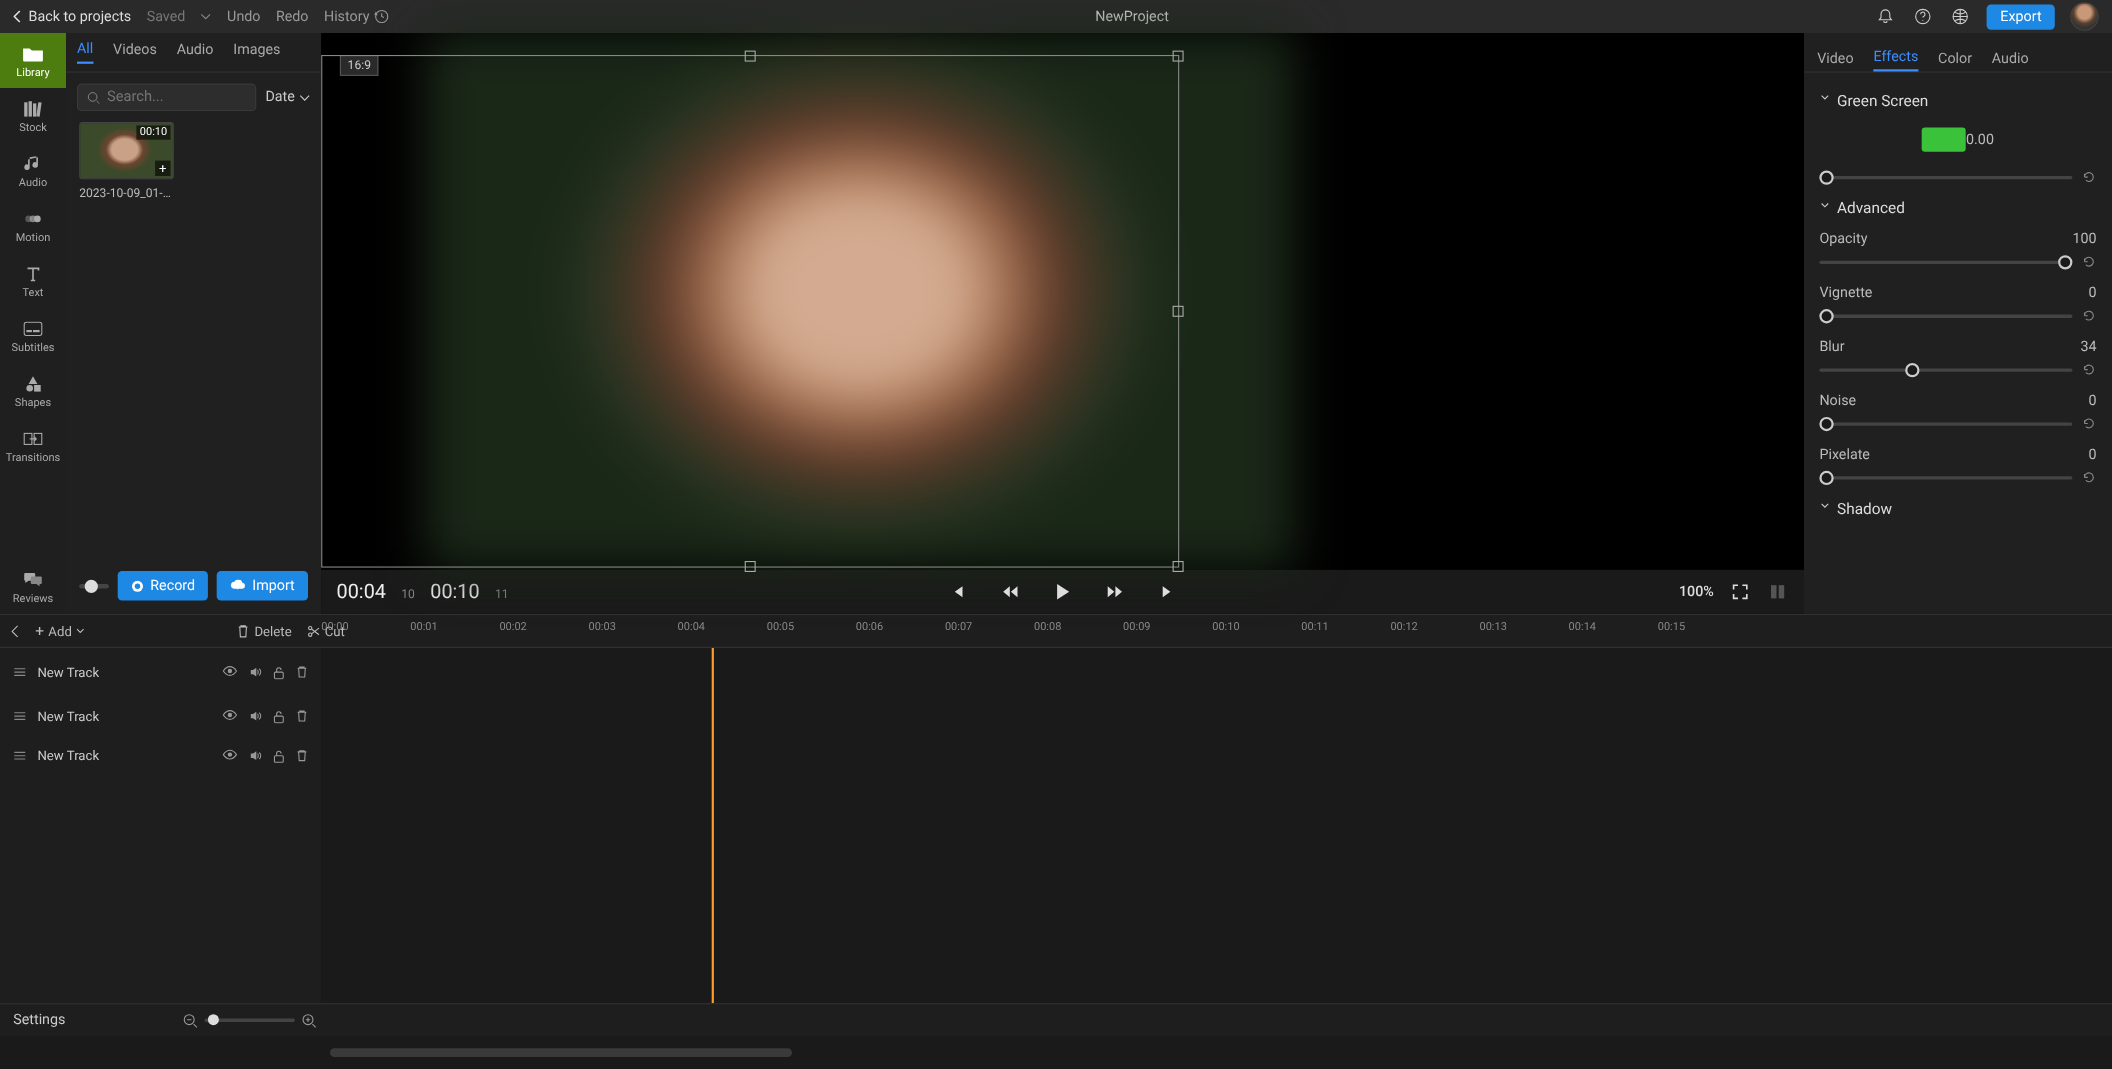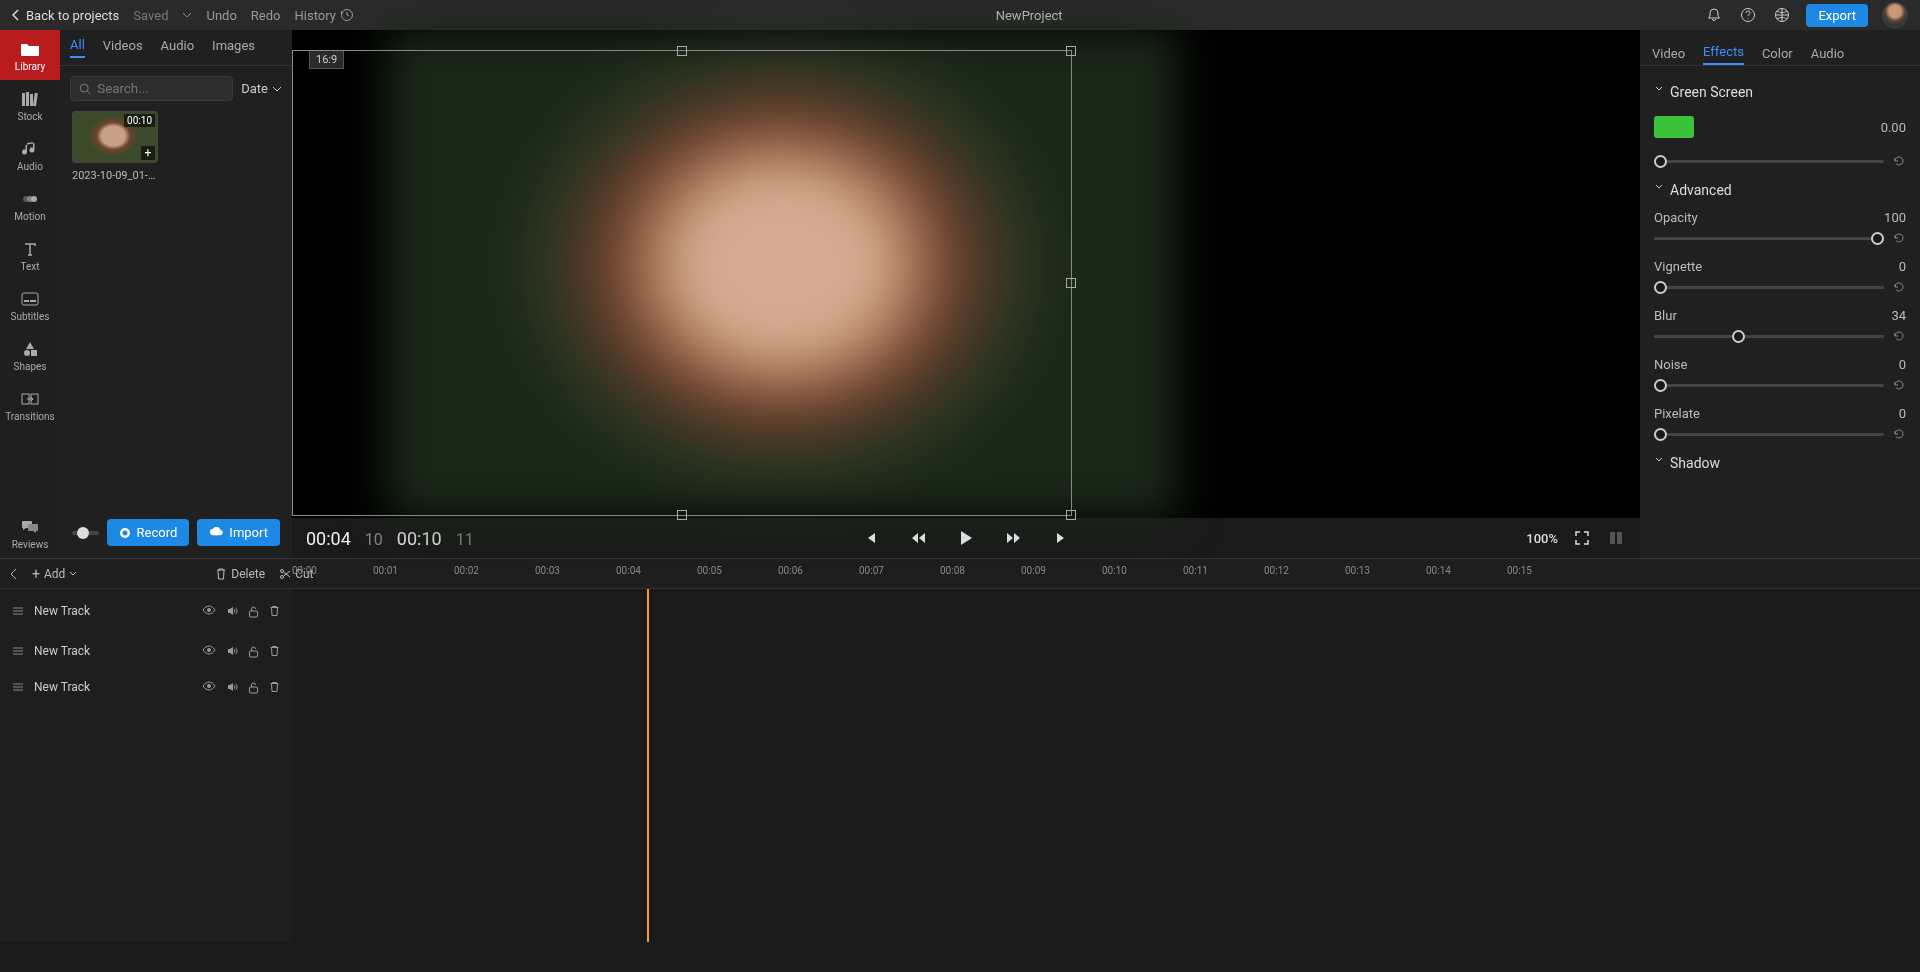--- a/index.html
+++ b/index.html
@@ -10,21 +10,21 @@
 .back-link{display:flex;align-items:center;gap:6px;color:#ddd;cursor:pointer}
 .saved{color:#777}
 .topbar-item{color:#999;cursor:pointer}
 .icon-btn{width:20px;height:20px;display:flex;align-items:center;justify-content:center;color:#ccc;cursor:pointer}
 .export-btn{background:#1e88e5;color:#fff;padding:4px 12px;border-radius:4px;cursor:pointer}
 .avatar{width:26px;height:26px;border-radius:50%;background:radial-gradient(circle at 50% 35%,#c89878 30%,#5a4030 50%,#333 70%);border:1px solid #444}
 
 .main{display:flex;height:528px}
 .sidebar{width:60px;background:#1f1f1f;display:flex;flex-direction:column}
 .side-item{display:flex;flex-direction:column;align-items:center;justify-content:center;height:50px;cursor:pointer;color:#aaa;font-size:10px;gap:2px}
-.side-item.active{background:#b91c1c;color:#fff}
+.side-item.active{background:#4d7c0f;color:#fff}
 .side-icon{width:20px;height:20px;display:flex;align-items:center;justify-content:center}
 
 .library-panel{width:232px;background:#202020;display:flex;flex-direction:column}
 .lib-tabs{display:flex;height:36px;align-items:center;padding:0 10px;gap:18px;border-bottom:1px solid #333}
 .lib-tab{cursor:pointer;color:#aaa;padding-bottom:4px}
 .lib-tab.active{color:#3b8fff;border-bottom:2px solid #3b8fff}
 .lib-search{display:flex;align-items:center;padding:10px;gap:8px}
 .search-box{flex:1;background:#2d2d2d;border:1px solid #3a3a3a;border-radius:4px;display:flex;align-items:center;padding:4px 8px;gap:6px}
 .search-box input{background:transparent;border:none;color:#ccc;outline:none;width:100%}
 .date-sort{display:flex;align-items:center;gap:4px;color:#ccc;cursor:pointer}
@@ -41,21 +41,21 @@
 .btn-blue{background:#1e88e5;color:#fff;padding:6px 12px;border-radius:4px;display:flex;align-items:center;gap:6px;cursor:pointer;font-size:13px}
 
 .preview-area{flex:1;background:#111;display:flex;flex-direction:column;position:relative}
 .canvas-wrap{flex:1;position:relative;background:#000;display:flex;align-items:center;justify-content:center} 
 .canvas-16-9{position:absolute;top:20px;left:17px;background:#2a2a2a;color:#ccc;padding:2px 6px;font-size:11px;border:1px solid #555}
 .handle{position:absolute;width:10px;height:10px;border:1px solid #aaa;background:transparent}
 .video-blur{position:absolute;top:0;left:95px;width:790px;height:100%;background:radial-gradient(ellipse 42% 58% at 50% 48%,#d4ab90 28%,#a57050 40%,#5c3828 55%,#2a3522 72%,#1a2818 85%);filter:blur(22px)}
 
 .preview-controls{height:40px;display:flex;align-items:center;padding:0 14px;justify-content:space-between;background:#1a1a1a}
 .timecodes{display:flex;align-items:baseline;gap:14px;color:#eee;font-size:18px}
-.timecodes .frames{font-size:16px;color:#888}
+.timecodes .frames{font-size:11px;color:#888}
 .transport{display:flex;gap:28px;align-items:center;position:absolute;left:50%;transform:translateX(-50%)}
 .transport .icon-btn{color:#ddd}
 .preview-right{display:flex;align-items:center;gap:14px}
 
 .right-panel{width:280px;background:#202020;display:flex;flex-direction:column}
 .rp-tabs{display:flex;height:36px;align-items:flex-end;gap:18px;padding:0 12px;border-bottom:1px solid #333}
 .rp-tab{cursor:pointer;color:#aaa;padding-bottom:4px}
 .rp-tab.active{color:#3b8fff;border-bottom:2px solid #3b8fff}
 .rp-body{flex:1;overflow-y:auto;padding:10px 14px}
 .section-hdr{display:flex;align-items:flex-start;gap:6px;color:#ddd;font-size:14px;margin:8px 0}
@@ -352,21 +352,21 @@
       <div class="rp-tab">Color</div>
       <div class="rp-tab">Audio</div>
     </div>
     <div class="rp-body">
       <div class="section-hdr">
         <svg width="10" height="10" viewBox="0 0 10 10">
             <path d="M2 3l3 3 3-3" stroke="#ccc" fill="none"></path>
           </svg>
         <span>Green Screen</span>
       </div>
-      <div style="display:flex;justify-content:space-between;align-items:center;margin:16px 0">
+      <div style="display:flex;justify-content:center;align-items:center;margin:16px 0">
         <div class="color-swatch"></div>
         <span style="color:#bbb">0.00</span>
       </div>
       <div class="slider-row">
         <div class="slider-track">
             <div class="slider-knob" style="left:0"></div>
           </div>
         <div class="reset-icon">
             <svg width="14" height="14" viewBox="0 0 14 14">
               <path d="M3 7a4 4 0 1 1 1.2 2.8M3 7V4M3 7h3" stroke="#888" fill="none"></path>
@@ -583,13 +583,30 @@
           <svg width="11" height="12" viewBox="0 0 11 12">
               <path d="M1.5 2.5h8M3.5 2.5v-1h4v1M2.5 2.5l.5 8h5l.5-8" stroke="#999" fill="none"></path>
             </svg>
         </div>
       </div>
     </div>
     <div class="tracks-content">
       <div class="playhead"></div>
     </div>
   </div>
+  <div class="tl-footer">
+    <span class="settings-link">Settings</span>
+    <div class="tl-zoom">
+      <svg width="14" height="14" viewBox="0 0 14 14">
+          <circle cx="6" cy="6" r="4.5" stroke="#999" fill="none"></circle>
+          <path d="M4 6h4M10 10l3 3" stroke="#999"></path>
+        </svg>
+      <div class="tl-zoom-track">
+          <div class="tl-zoom-thumb"></div>
+        </div>
+      <svg width="14" height="14" viewBox="0 0 14 14">
+          <circle cx="6" cy="6" r="4.5" stroke="#999" fill="none"></circle>
+          <path d="M4 6h4M6 4v4M10 10l3 3" stroke="#999"></path>
+        </svg>
+    </div>
+    <div class="tl-scroll"></div>
+  </div>
 </div>
 
 </body></html>

